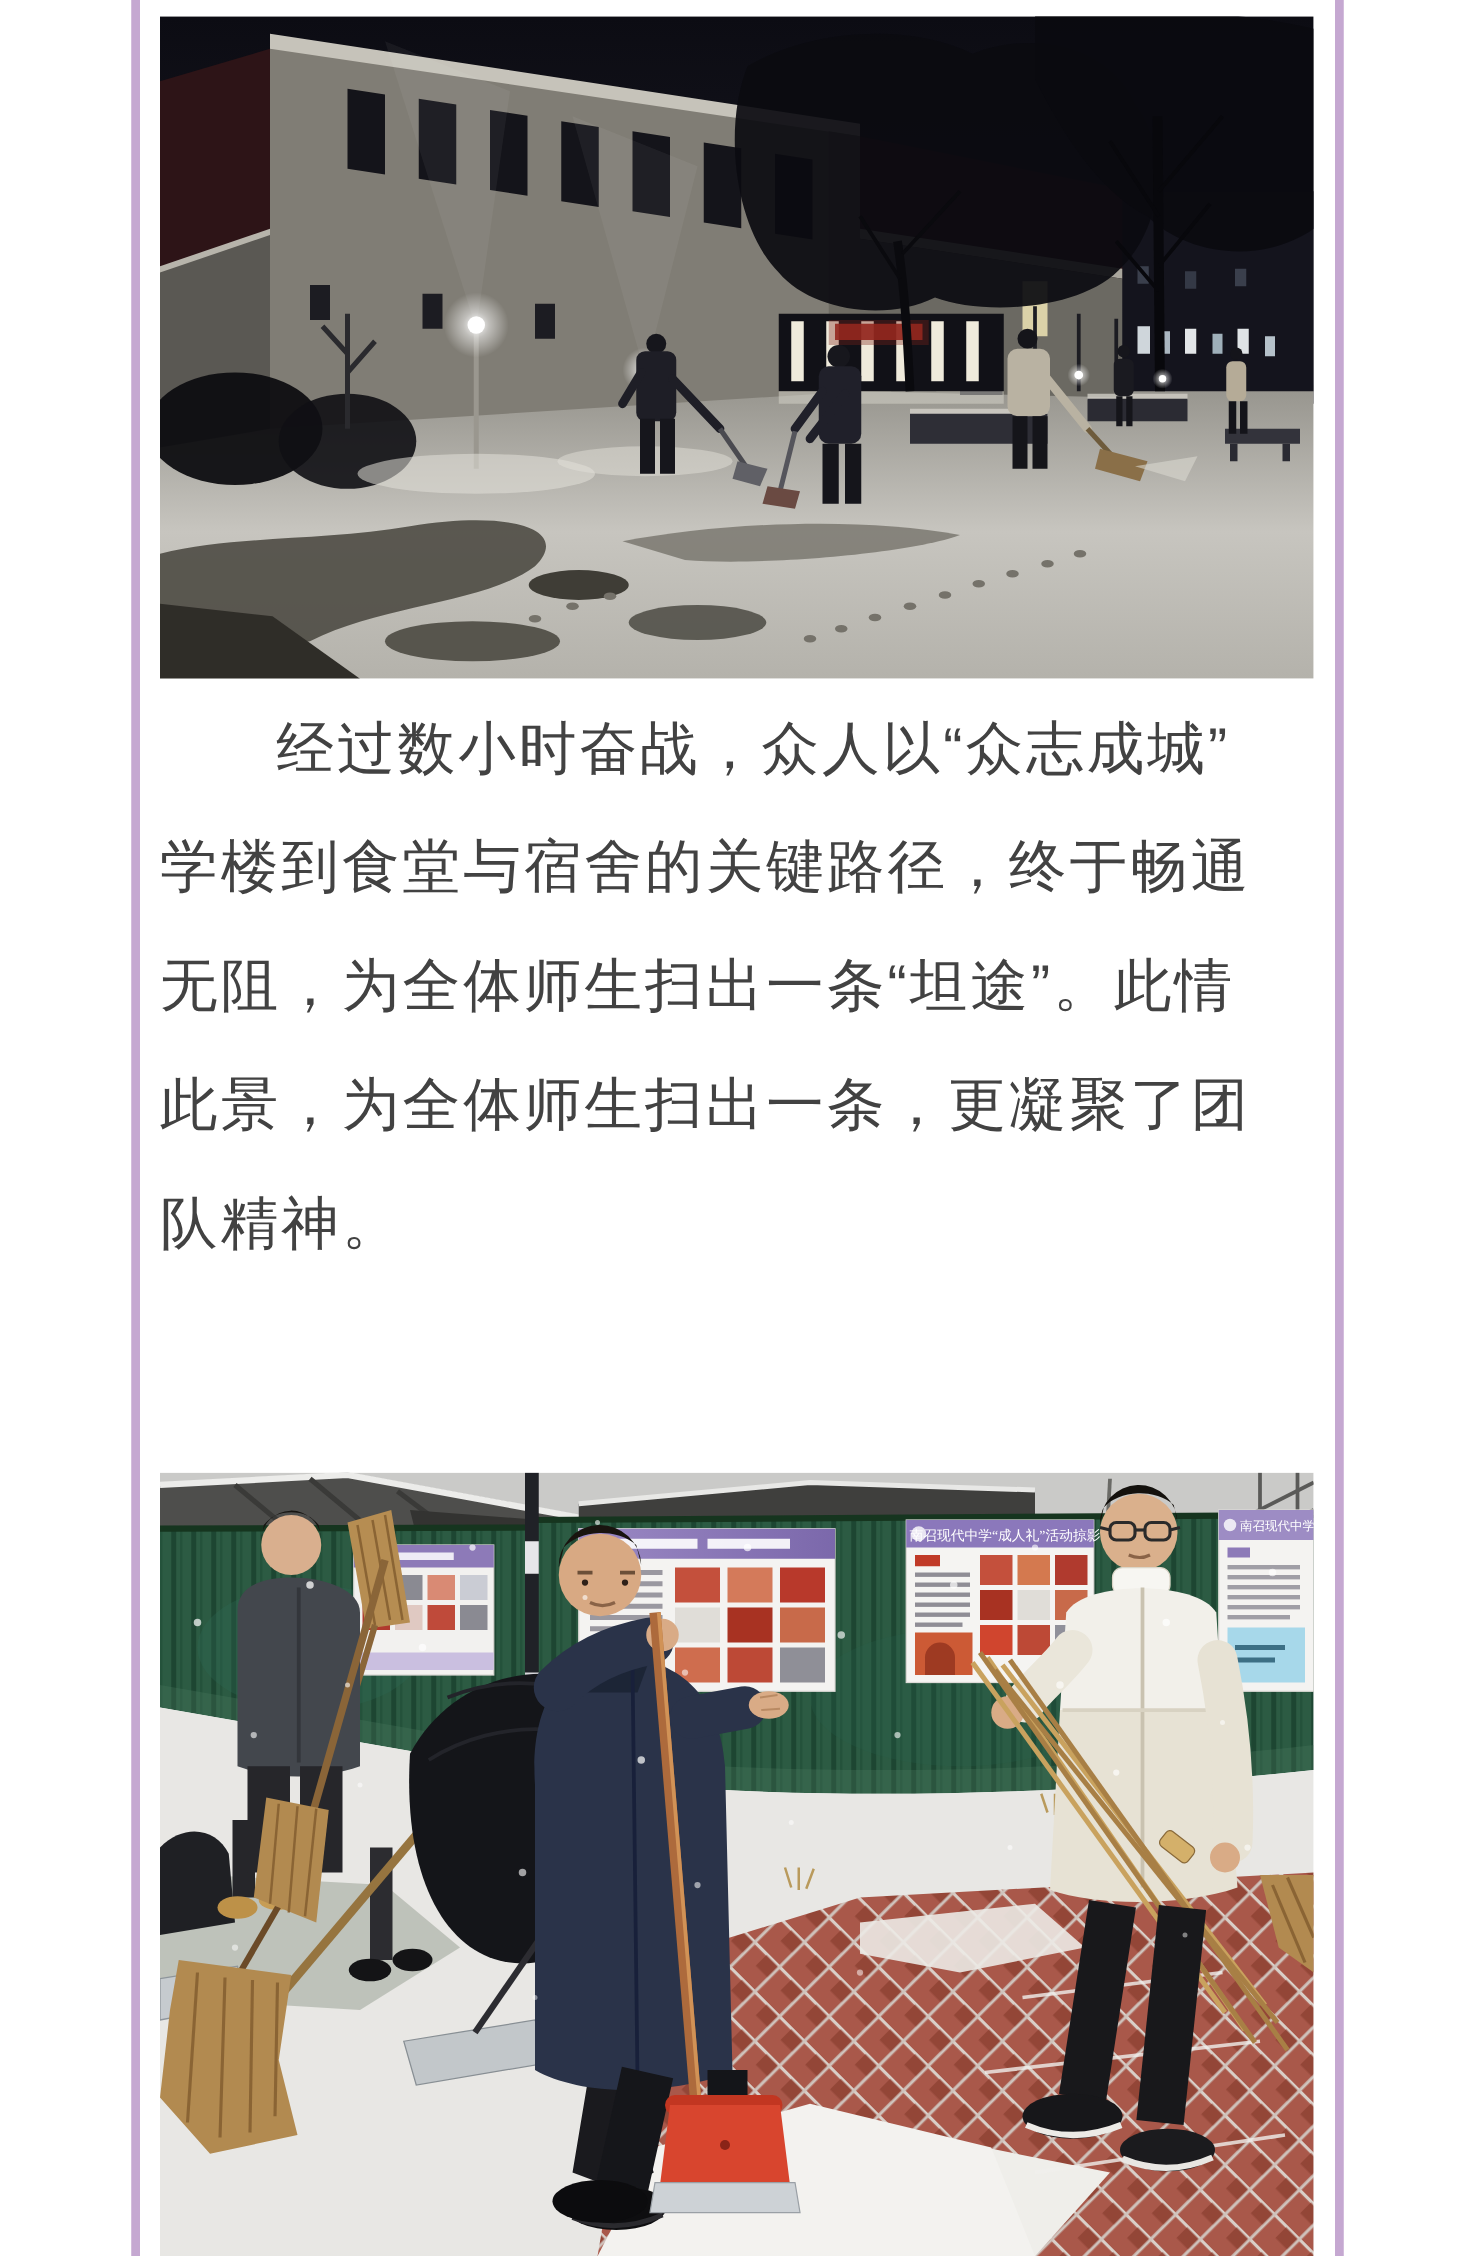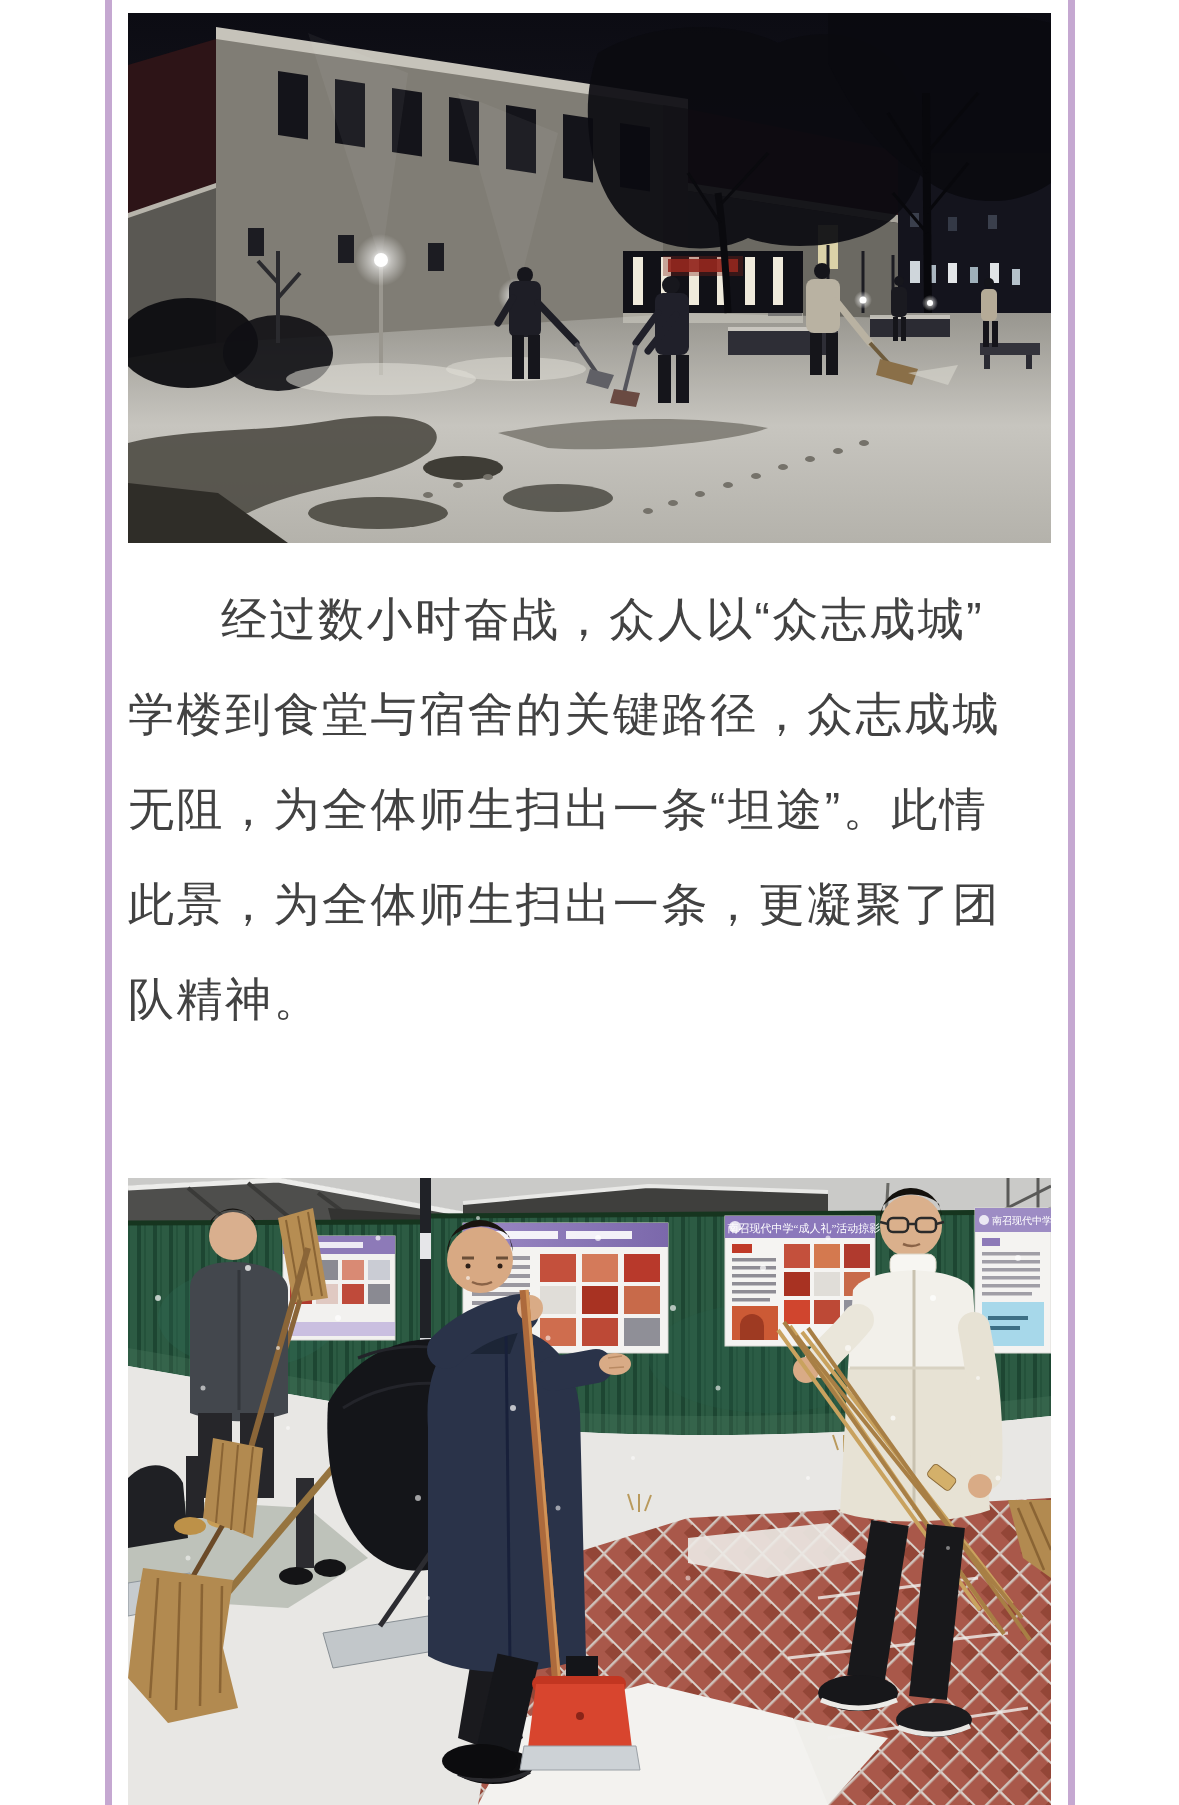--- a/index.html
+++ b/index.html
@@ -8,21 +8,21 @@
     background:#ffffff;
     font-family:"Liberation Sans","DejaVu Sans",sans-serif;
   }
   .side-strip{position:absolute;top:0;bottom:0;width:7px;}
   .side-strip.left{left:105px;}
   .side-strip.right{left:1068px;}
   figure.photo{margin:0;padding:0;position:absolute;left:128px;width:923px;overflow:hidden;}
   #photo-night{top:13px;height:530px;}
   #photo-day{top:1178px;height:642px;font-family:Liberation Serif, serif;}
   .paragraph{
-    position:absolute;left:128px;top:572px;width:923px;
+    position:absolute;left:128px;top:551px;width:923px;
     color:#424242;font-size:46px;line-height:95px;letter-spacing:2.5px;
   }
   .paragraph .line{height:95px;white-space:nowrap;}
   .paragraph .line.indent{padding-left:93px;}
   svg{display:block;}
 </style>
 </head>
 <body>
 
 <div class="page">
@@ -213,21 +213,21 @@
         <ellipse cx="736" cy="430" rx="5" ry="3"></ellipse>
           <ellipse cx="300" cy="482" rx="5" ry="3"></ellipse>
         <ellipse cx="330" cy="472" rx="5" ry="3"></ellipse>
           <ellipse cx="360" cy="464" rx="5" ry="3"></ellipse>
       </g>
     </svg>
   </figure>
 
   <div class="paragraph">
     <div class="line indent">经过数小时奋战，众人以“众志成城”</div>
-    <div class="line">学楼到食堂与宿舍的关键路径，众志成城</div>
+    <div class="line">学楼到食堂与宿舍的关键路径，终于畅通</div>
     <div class="line">无阻，为全体师生扫出一条“坦途”。此情</div>
     <div class="line">此景，为全体师生扫出一条，更凝聚了团</div>
     <div class="line">队精神。</div>
   </div>
 
   <figure class="photo" id="photo-day">
     <svg width="923" height="627" viewBox="0 0 923 627">
       <defs>
         <pattern id="fencep" width="16" height="16" patternUnits="userSpaceOnUse">
           <rect width="16" height="16" fill="#2c5b43"></rect>

